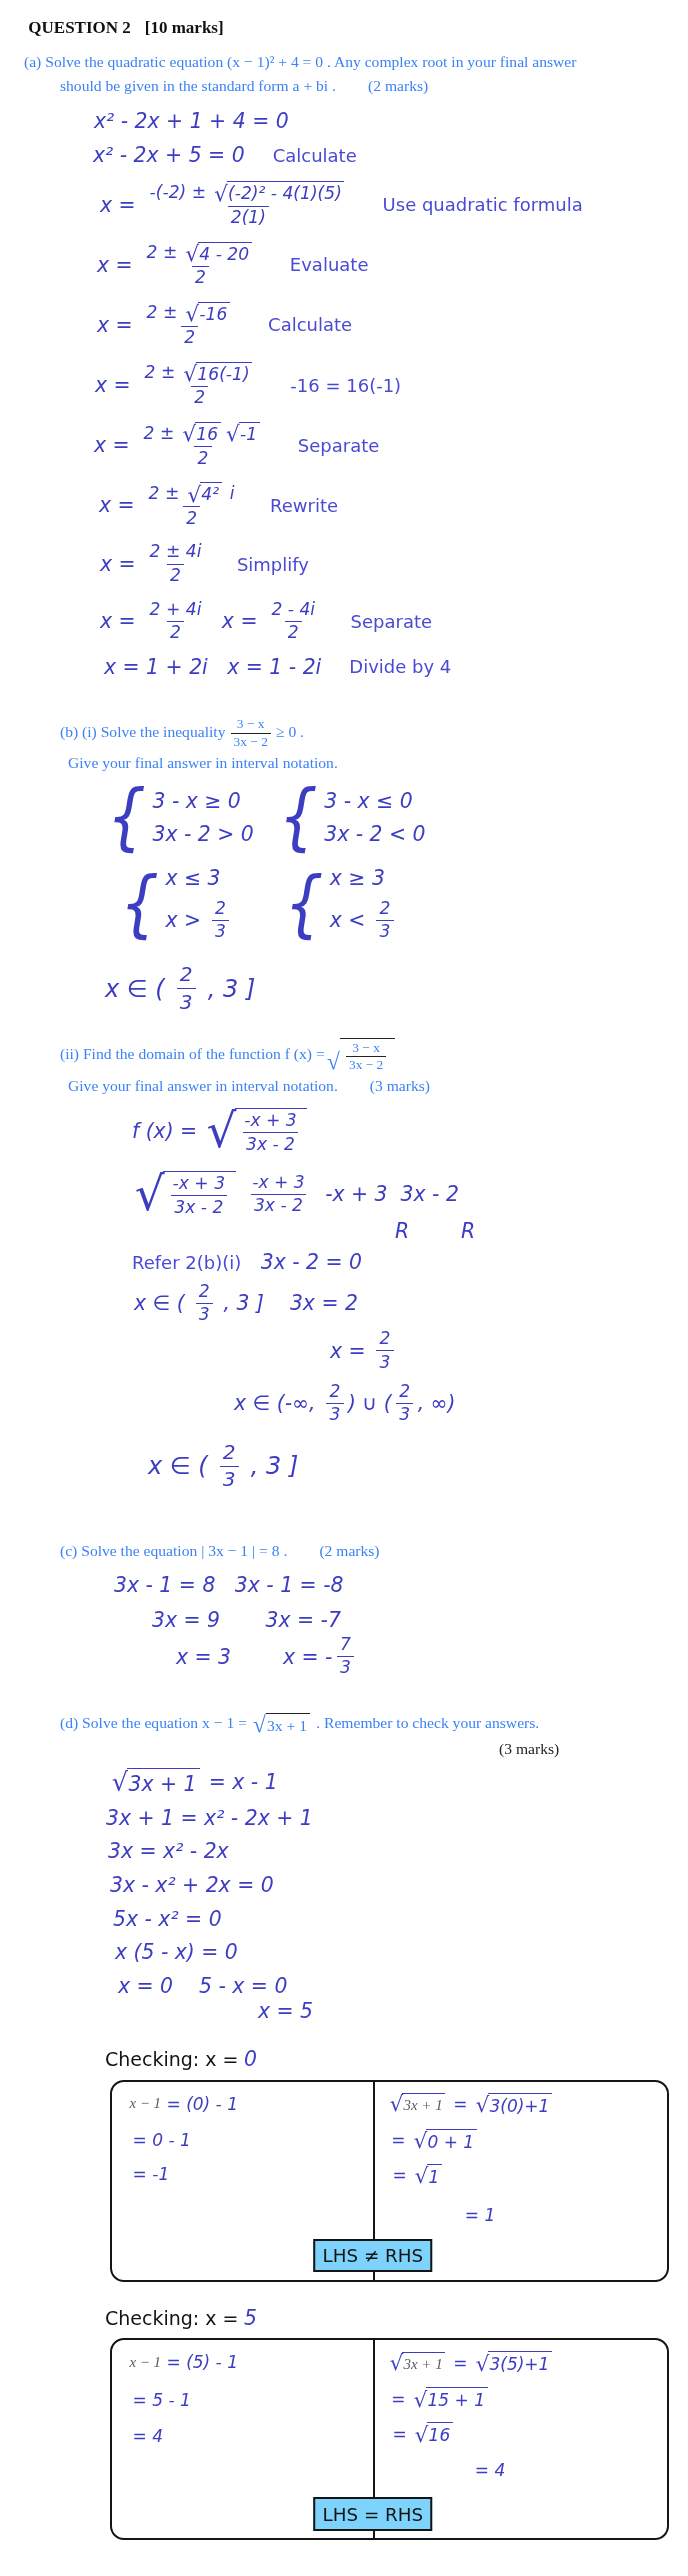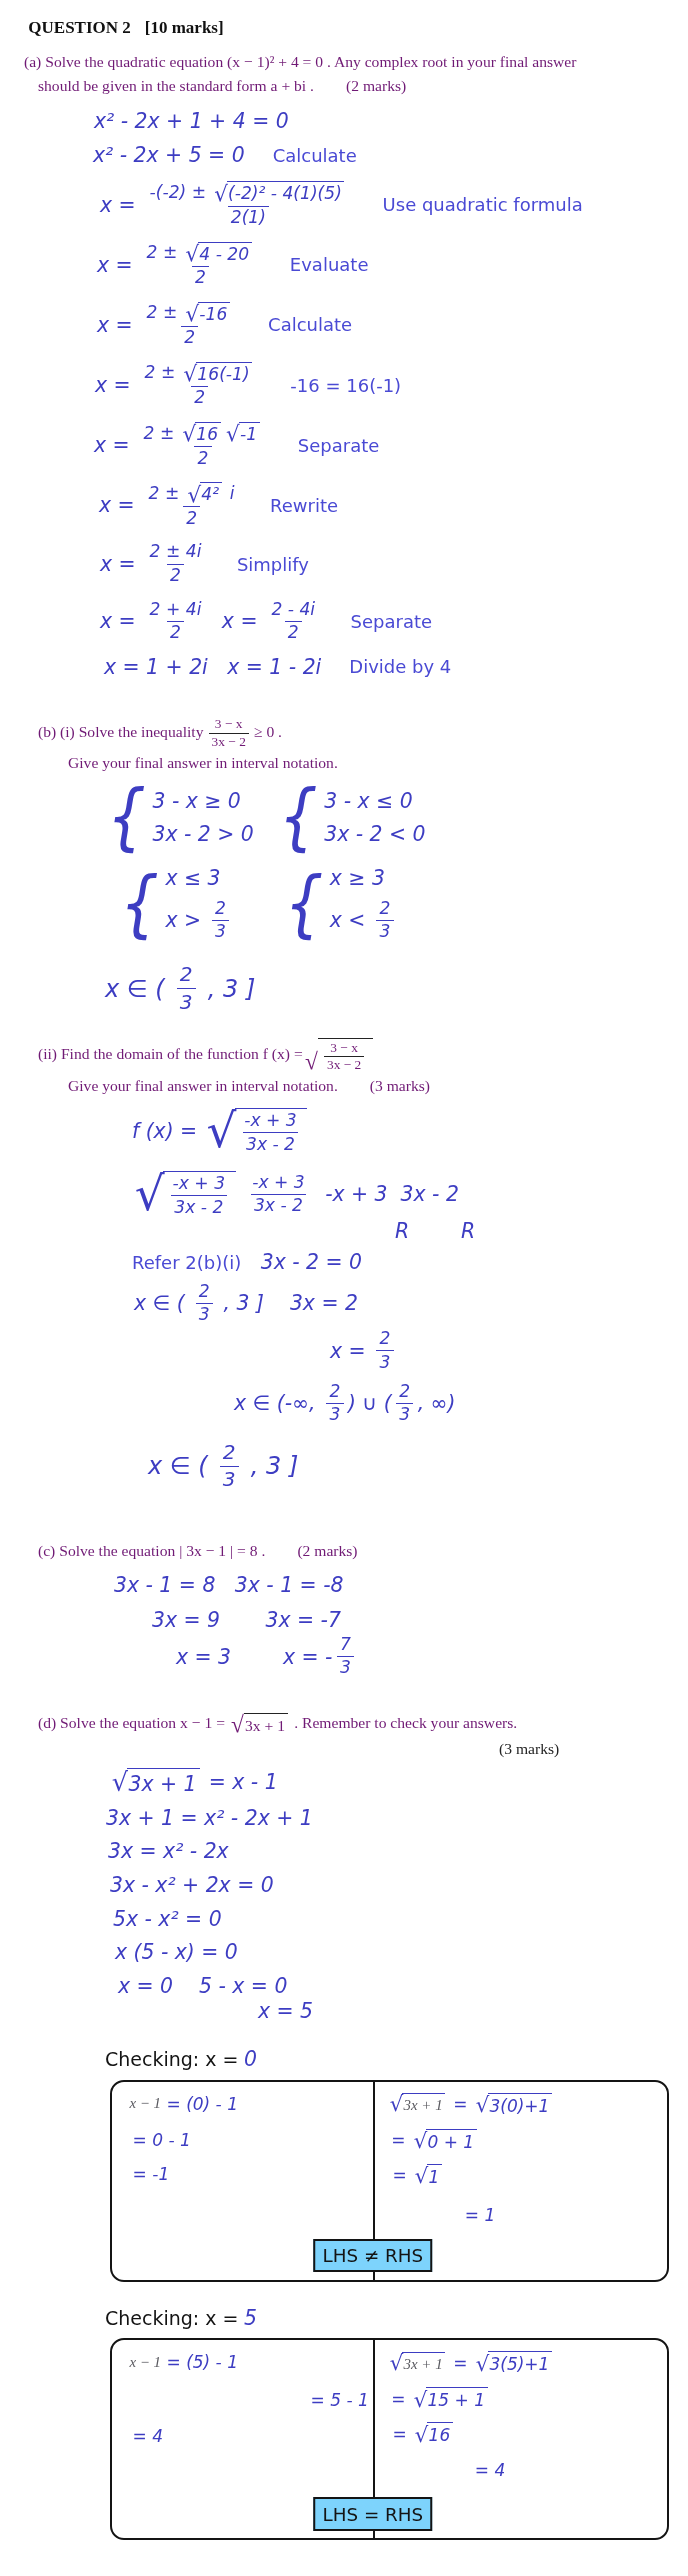--- a/index.html
+++ b/index.html
@@ -1,22 +1,22 @@
 <!DOCTYPE html>
 <html style="font-size:8.6px"><head>
 <meta charset="utf-8">
 <style>
   html,body{margin:0;padding:0;background:#ffffff;}
   .page{width:688px;min-height:2576px;background:#fff;box-sizing:border-box;
         padding:18.3px 10.8px 21.5px 24px;font-family:"Liberation Serif",serif;color:#222;}
   h1{font-size:17px;margin:0 0 14px 4.3px;color:#111;font-family:"Liberation Serif",serif;}
   h1 .marks-inline{margin-left:14px;}
-  .prompt{font-size:15.6px;margin:3.2px 0;color:#701a75;line-height:1.32;}
+  .prompt{font-size:15.6px;margin:3.2px 0;color:#3b82f6;line-height:1.32;}
   .prompt .marks{margin-left:32px;}
-  .indent{margin-left:14px;font-family:Liberation Serif, serif;}
+  .indent{margin-left:36px;font-family:Liberation Serif, serif;}
   .indent2{margin-left:44px;}
   .marks-right{font-size:15.6px;margin:1.1px 0 0 0;text-align:right;padding-right:118px;color:#232323;}
 
   
   .pfrac{display:inline-flex;flex-direction:column;align-items:center;vertical-align:middle;
          font-size:13.4px;margin:0 5.4px;line-height:1.1;}
   .pfrac .pfd{border-top:1.1px solid #232323;padding:1.1px 2.7px 0;}
   .pfrac .pfn{padding:0 2.7px 1.1px;}
   .psqrt-t{display:inline-flex;align-items:stretch;vertical-align:middle;margin:0 2.2px;}
   .psqrt-t .sgn{font-size:1.5em;line-height:1;align-self:flex-end;}
@@ -268,21 +268,21 @@
     </div>
 
     <div class="check-label"><span>Checking: x =</span><span class="hw chkv">5</span></div>
     <div class="check-box">
       <div class="cdivider"></div>
       <div class="ccol cleft">
           <div class="box-steps">
             <div class="step" style="margin-top: 3.2px; margin-left: 5.4px;">
               <span class="math hw"><span class="ptk">x − 1</span><span class="tk"> = (5) - 1</span></span>
             </div>
-            <div class="step" style="margin-top: 18.3px; margin-left: 8.6px; justify-content: flex-end;">
+            <div class="step" style="margin-top: 18.3px; margin-left: 8.6px;">
               <span class="math hw"><span class="tk">= 5 - 1</span></span>
             </div>
             <div class="step" style="margin-top: 16px; margin-left: 8.6px;">
               <span class="math hw"><span class="tk">= 4</span></span>
             </div>
           </div>
         </div>
       <div class="ccol cright">
           <div class="box-steps">
             <div class="step" style="margin-top: 2.2px; margin-left: 3.2px;">

